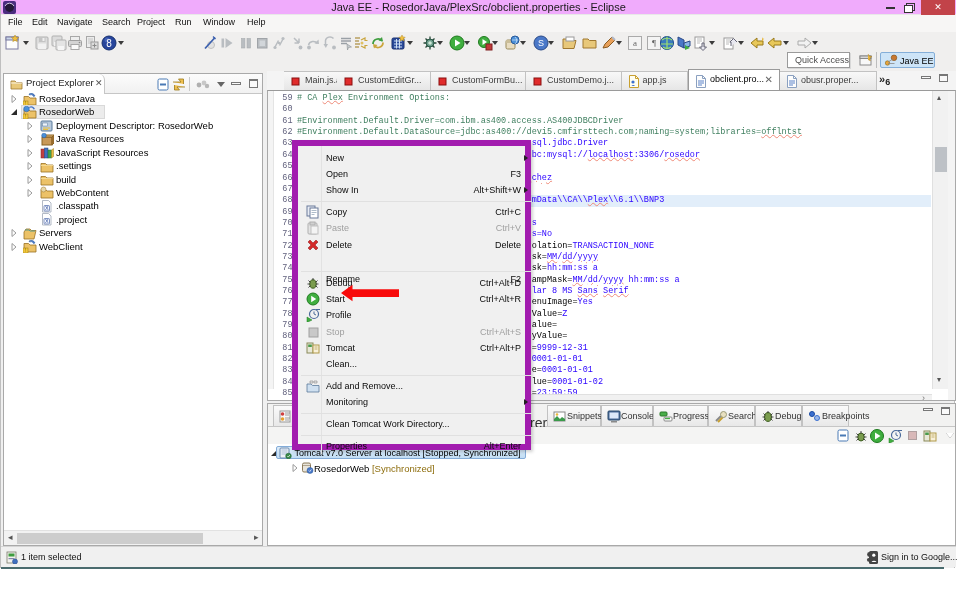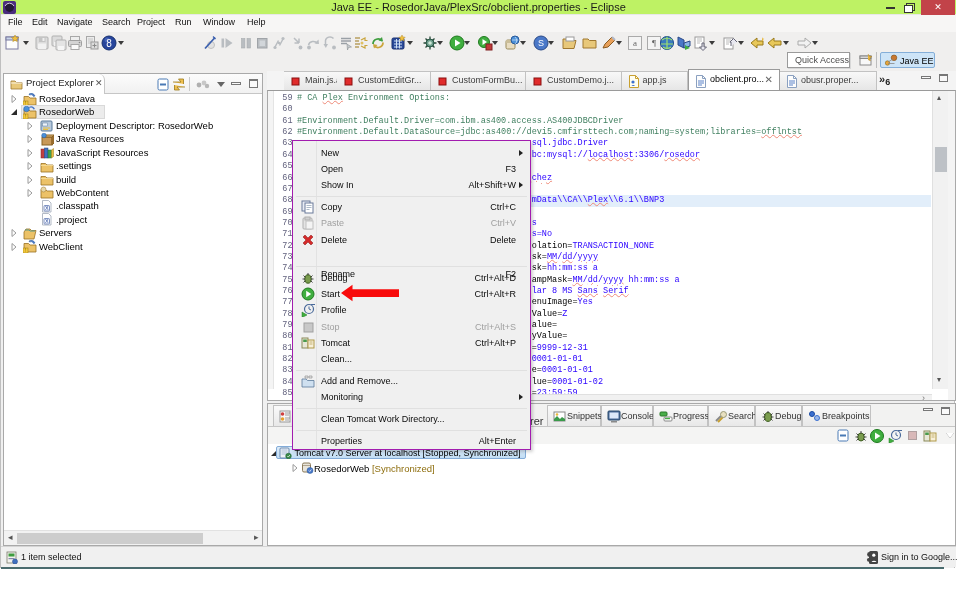--- a/index.html
+++ b/index.html
@@ -1,41 +1,41 @@
 <!DOCTYPE html>
 <html><head><meta charset="utf-8">
 <style>
 html,body{margin:0;padding:0;background:#fff;}
 *{box-sizing:border-box;} span,pre,.mi{transform:translateZ(0);}
 body{font-family:"Liberation Sans",sans-serif;width:957px;height:599px;position:relative;overflow:hidden;transform:translateZ(0);}
 .abs{position:absolute;}
 .win{position:absolute;left:0;top:0;width:955px;height:568px;background:#f0f0f0;border-left:1px solid #bfbfbf;border-right:1px solid #bfbfbf;}
 
-.title{position:absolute;left:0;top:0;width:955px;height:15px;background:#bef264;border-bottom:1px solid #e8e8e8;}
+.title{position:absolute;left:0;top:0;width:955px;height:15px;background:#f0abfc;border-bottom:1px solid #e8e8e8;}
 .title .t{position:absolute;left:0;right:0;top:1px;text-align:center;font-size:11px;color:#1a1a1a;}
 .close{position:absolute;left:920px;top:0;width:34px;height:15px;background:#c24349;color:#fff;font-size:9px;text-align:center;line-height:15px;}
 
 .menubar{position:absolute;left:0;top:15px;width:955px;height:17px;background:#f7f6f5;font-size:9px;color:#111;}
 .menubar span{position:absolute;top:2px;}
 
 .toolbar{position:absolute;left:0;top:32px;width:955px;height:41px;background:#f0efee;}
 .ic{position:absolute;top:3px;width:16px;height:16px;}
 .dd{position:absolute;top:9px;width:0;height:0;border-left:3px solid transparent;border-right:3px solid transparent;border-top:4px solid #3b3b3b;}
 
 .qa{position:absolute;left:786px;top:52px;width:63px;height:16px;background:#fff;border:1px solid #9a9a9a;font-size:9px;color:#4c4c4c;line-height:14px;padding-left:7px;white-space:nowrap;box-shadow:1px 1px 0 #d8d8d8;}
 .persp{position:absolute;left:879px;top:52px;width:55px;height:16px;background:#cde4f7;border:1px solid #84aed8;border-radius:2px;font-size:9px;color:#000;}
 
 .panel{position:absolute;background:#fff;border:1px solid #a9a9a9;}
 .vtab{font-size:9.5px;color:#222;}
 
 pre{margin:0;font-family:"Liberation Mono",monospace;font-size:8.5px;line-height:11.35px;}
 .k{color:#000;}.v{color:#2a00ff;}.c{color:#3f7f5f;}
 .w{text-decoration:underline;text-decoration-style:wavy;text-decoration-color:#ef8a78;text-decoration-thickness:1px;text-underline-offset:0px;}
 
-.menu{position:absolute;left:292px;top:140px;width:239px;height:310px;background:#f0f0f0;border:1px solid #a21caf;box-shadow:2px 2px 3px rgba(0,0,0,0.18);z-index:50;}
+.menu{position:absolute;left:292px;top:140px;width:239px;height:310px;background:#f0f0f0;border:6px solid #a21caf;box-shadow:2px 2px 3px rgba(0,0,0,0.18);z-index:50;}
 .mi{position:absolute;left:1px;width:236px;height:16.3px;font-size:9px;color:#0a0a0a;}
 .mi .lbl{position:absolute;left:27px;top:3px;}
 .mi .acc{position:absolute;right:14px;top:3px;}
 .mi .sub{position:absolute;right:7px;top:5px;width:0;height:0;border-top:3.5px solid transparent;border-bottom:3.5px solid transparent;border-left:4px solid #222;}
 .mi.dis{color:#9f9f9f;}
 .msep{position:absolute;left:3px;width:231px;height:1px;background:#e0e0e0;}
 .mico{position:absolute;left:7px;top:1px;width:14px;height:14px;}
 </style></head>
 <body>
 <div class="win">
@@ -526,21 +526,21 @@
     <div class="abs" style="left:664px;top:0;width:16px;height:298px;background:#f1f1f1;border-left:1px solid #e0e0e0;">
       <span class="abs" style="left:4px;top:2px;font-size:8px;color:#555">▴</span>
       <div class="abs" style="left:2px;top:56px;width:12px;height:25px;background:#bdc1c6;"></div>
       <span class="abs" style="left:4px;top:284px;font-size:8px;color:#555">▾</span>
     </div>
     <div class="abs" style="left:680px;top:0;width:7px;height:310px;background:#f4f4f4;"></div>
   </div>
 
   <div class="panel" id="bpanel" style="left:266px;top:403px;width:689px;height:143px;">
       <div class="abs" style="left:0;top:0;width:687px;height:23px;background:#f2f2f1;border-bottom:1px solid #c6c6c6"></div>
-      <span class="abs" style="left:262px;top:11px;font-size:11px;color:#333">rer</span>
+      <span class="abs" style="left:262px;top:11px;font-size:14px;color:#333">rer</span>
       <div class="abs" style="left:5px;top:1px;width:60px;height:21px;background:linear-gradient(#fafafa,#e8e8e8);border:1px solid #c2c2c2;border-bottom:0;">
         <svg width="14" height="13" style="position:absolute;left:5px;top:4px">
           <rect x="1" y="1" width="10" height="11" fill="#f8f8f8" stroke="#999"></rect>
           <circle cx="3.5" cy="4" r="1.8" fill="#d04040"></circle>
           <circle cx="3.5" cy="9" r="1.8" fill="#e8a030"></circle>
           <path d="M6 3 h5 M6 5 h4 M6 8 h5 M6 10 h4" stroke="#888" stroke-width="0.8" <="" svg=""></path>
         </svg>
         <span style="position:absolute;left:19px;top:5px;font-size:9px;color:#333">Markers</span>
       </div>
       <div class="abs" style="left:279px;top:1px;width:54px;height:21px;background:linear-gradient(#fafafa,#e8e8e8);border:1px solid #c2c2c2;border-bottom:0;">
@@ -575,21 +575,21 @@
         </svg>
         <span style="position:absolute;left:19px;top:5px;font-size:9px;color:#333">Search</span>
       </div>
       <div class="abs" style="left:487px;top:1px;width:47px;height:21px;background:linear-gradient(#fafafa,#e8e8e8);border:1px solid #c2c2c2;border-bottom:0;">
         <svg width="14" height="13" style="position:absolute;left:5px;top:4px">
           <ellipse cx="7" cy="7" rx="3.4" ry="4.4" fill="#7a9c4e" stroke="#3c5c1e"></ellipse>
           <path d="M7 1 v2 M2.5 3.5 l1.8 1.8 M11.5 3.5 l-1.8 1.8 M1.5 7 h2.5 M12.5 7 h-2.5 M2.5 10.5 l1.8-1.8 M11.5 10.5 l-1.8-1.8" stroke="#333" stroke-width="0.9" <="" svg=""></path>
         </svg>
         <span style="position:absolute;left:19px;top:5px;font-size:9px;color:#333">Debug</span>
       </div>
-      <div class="abs" style="left:534px;top:1px;width:69px;height:21px;background:linear-gradient(#fafafa,#e8e8e8);border:1px solid #c2c2c2;border-bottom:0;">
+      <div class="abs" style="left:534px;top:1px;width:47px;height:21px;background:linear-gradient(#fafafa,#e8e8e8);border:1px solid #c2c2c2;border-bottom:0;">
         <svg width="14" height="13" style="position:absolute;left:5px;top:4px">
           <circle cx="4" cy="4" r="2.5" fill="#3a6fd0" stroke="#1a4aa0"></circle>
           <circle cx="9" cy="8" r="2.5" fill="#9ab8e8" stroke="#3a6fd0" <="" svg=""></circle>
         </svg>
         <span style="position:absolute;left:19px;top:5px;font-size:9px;color:#333">Breakpoints</span>
       </div>
       <div class="abs" style="left:655px;top:4px;width:10px;height:3px;border:1px solid #777;background:#fafafa"></div>
       <div class="abs" style="left:673px;top:3px;width:9px;height:8px;border:1px solid #777;background:#fafafa;border-top-width:2px"></div>
       <div class="abs" style="left:0;top:23px;width:687px;height:17px;background:#f4f4f3;">
         <svg width="13" height="13" style="position:absolute;left:569px;top:2px">

